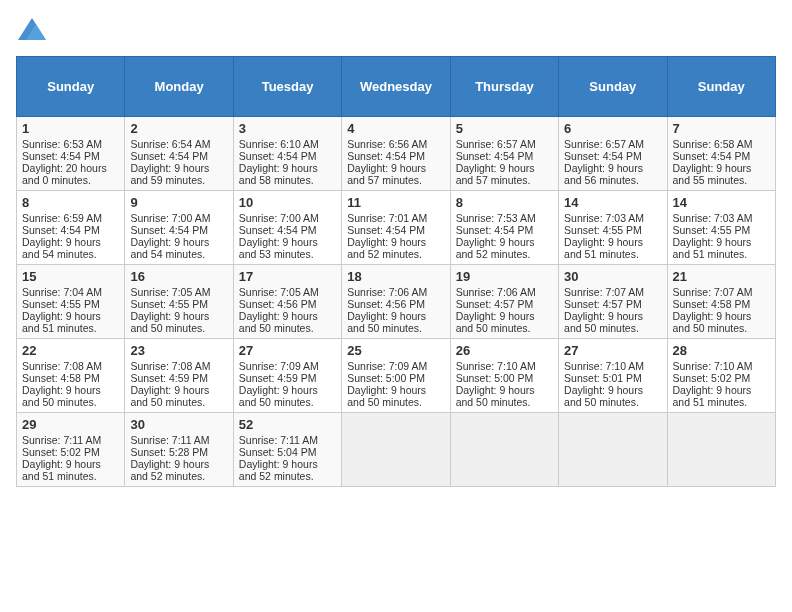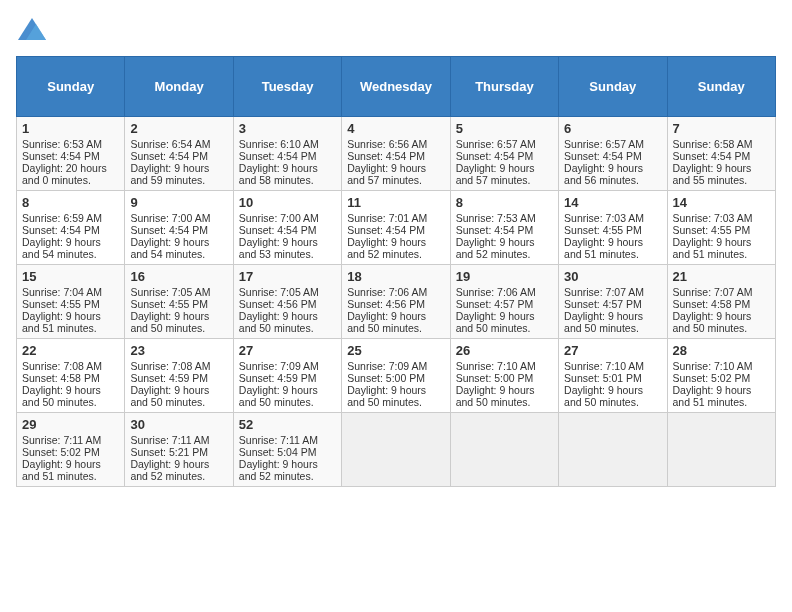--- a/index.html
+++ b/index.html
@@ -332,21 +332,21 @@
         <td>
           <span class="day-number">29</span>
           <div>Sunrise: 7:11 AM</div>
           <div>Sunset: 5:02 PM</div>
           <div>Daylight: 9 hours</div>
           <div>and 51 minutes.</div>
         </td>
         <td>
           <span class="day-number">30</span>
           <div>Sunrise: 7:11 AM</div>
-          <div>Sunset: 5:21 PM</div>
+          <div>Sunset: 5:28 PM</div>
           <div>Daylight: 9 hours</div>
           <div>and 52 minutes.</div>
         </td>
         <td>
           <span class="day-number">52</span>
           <div>Sunrise: 7:11 AM</div>
           <div>Sunset: 5:04 PM</div>
           <div>Daylight: 9 hours</div>
           <div>and 52 minutes.</div>
         </td>

